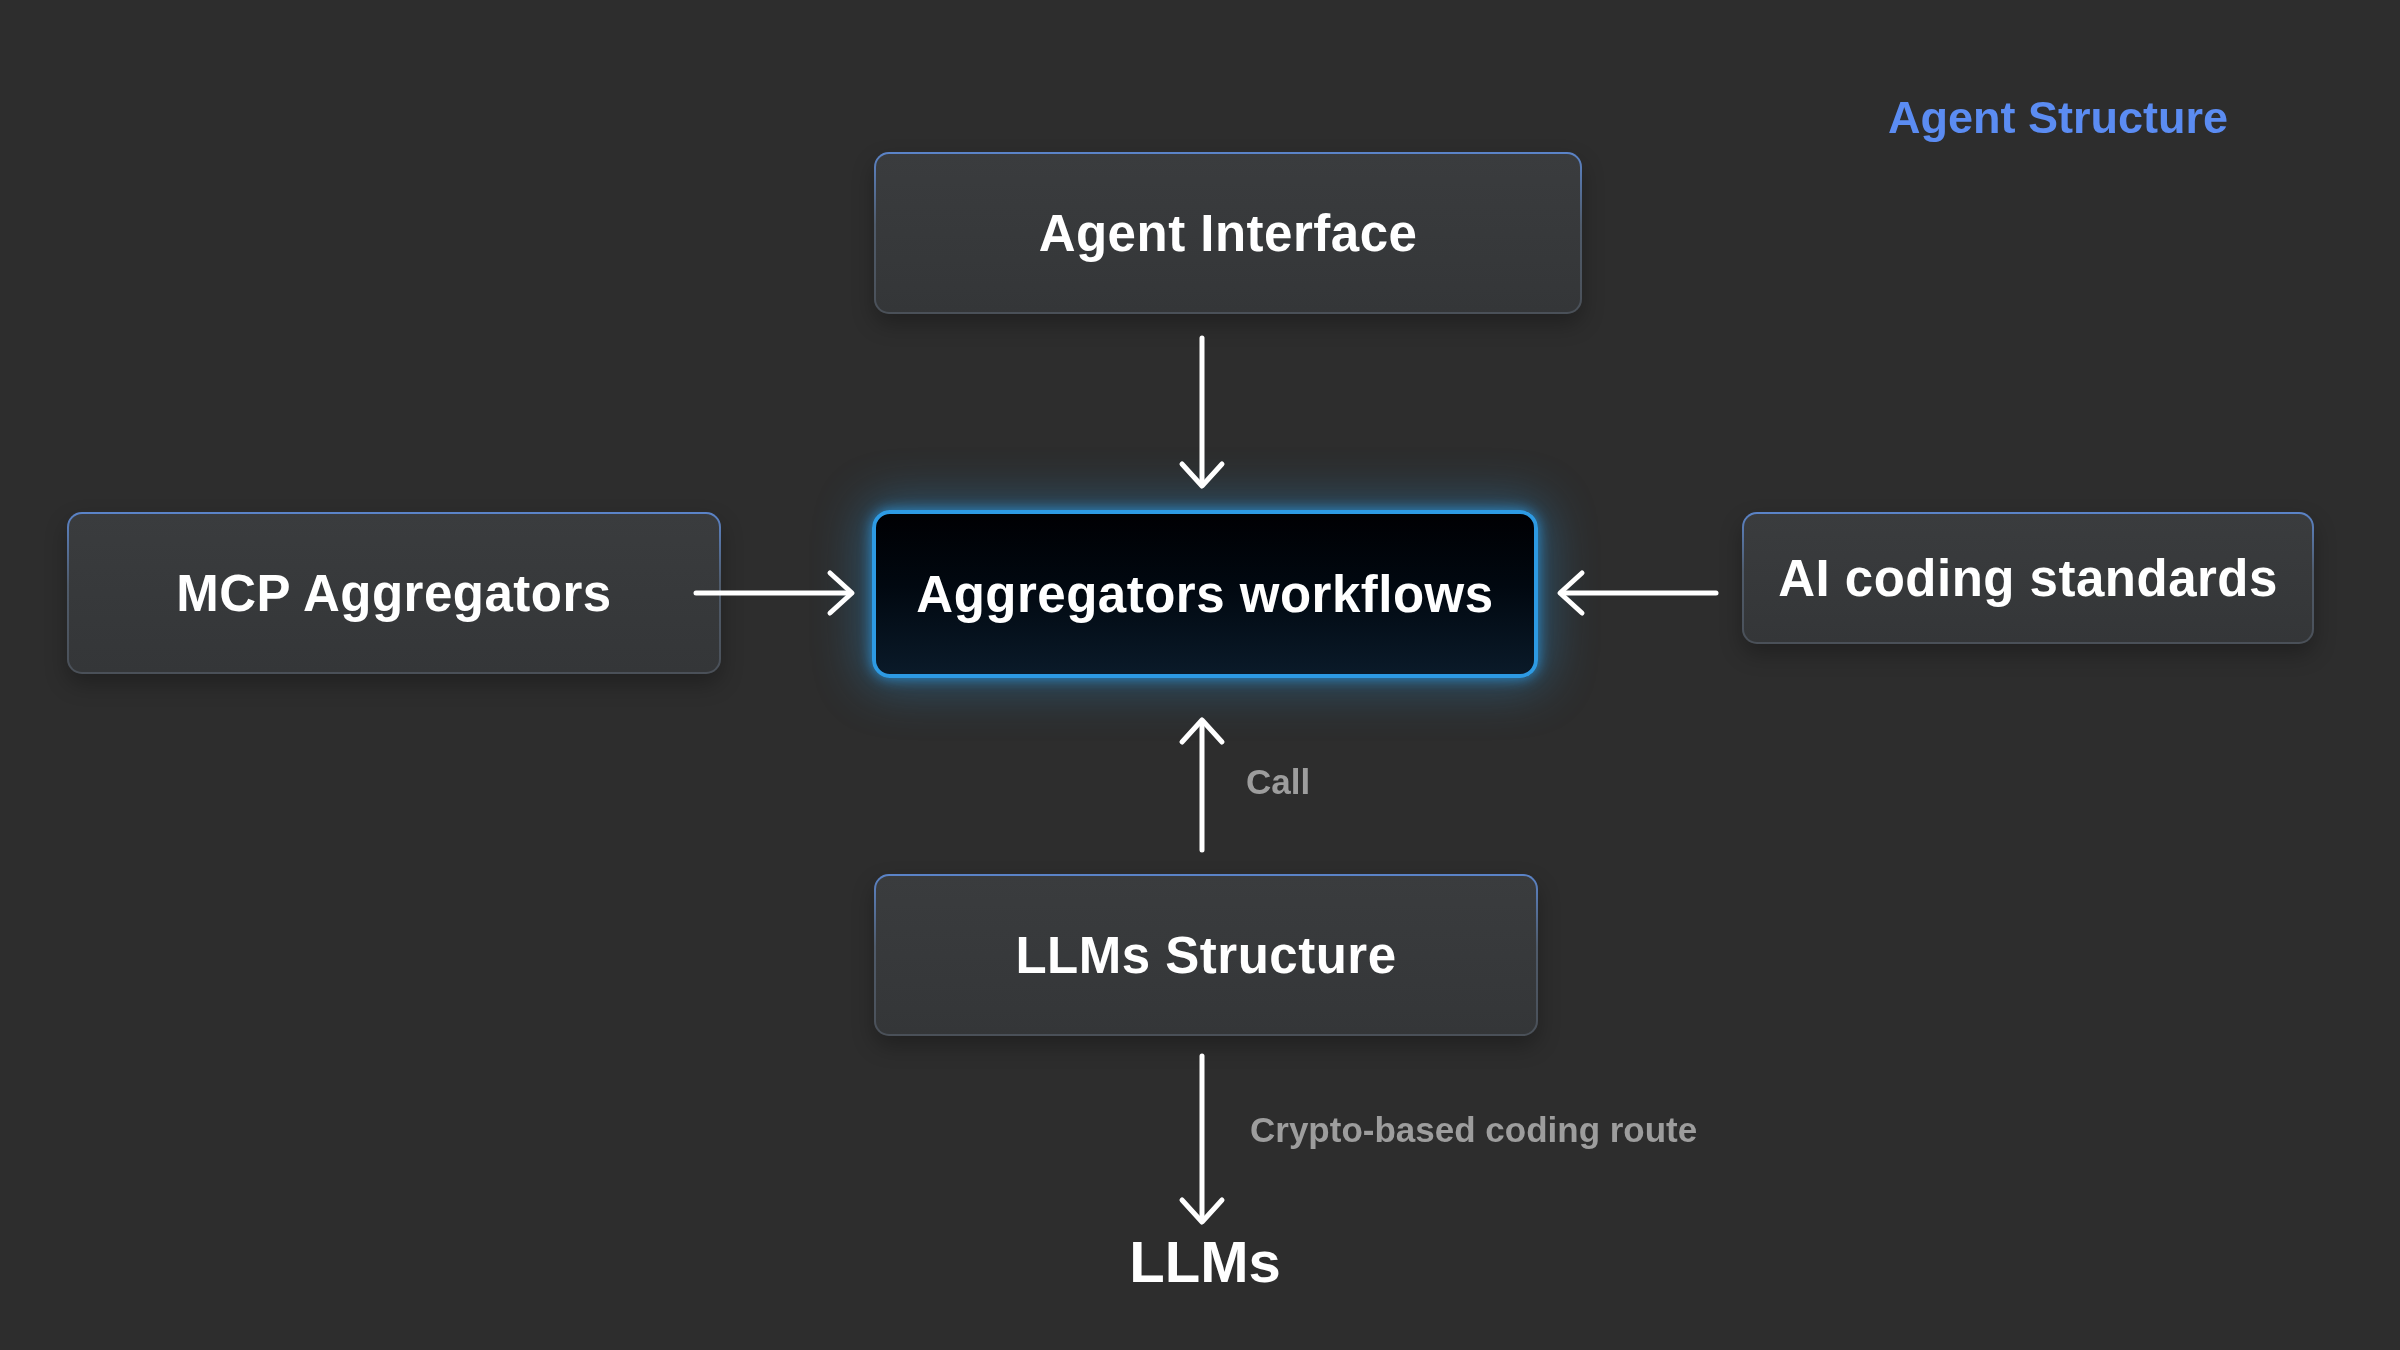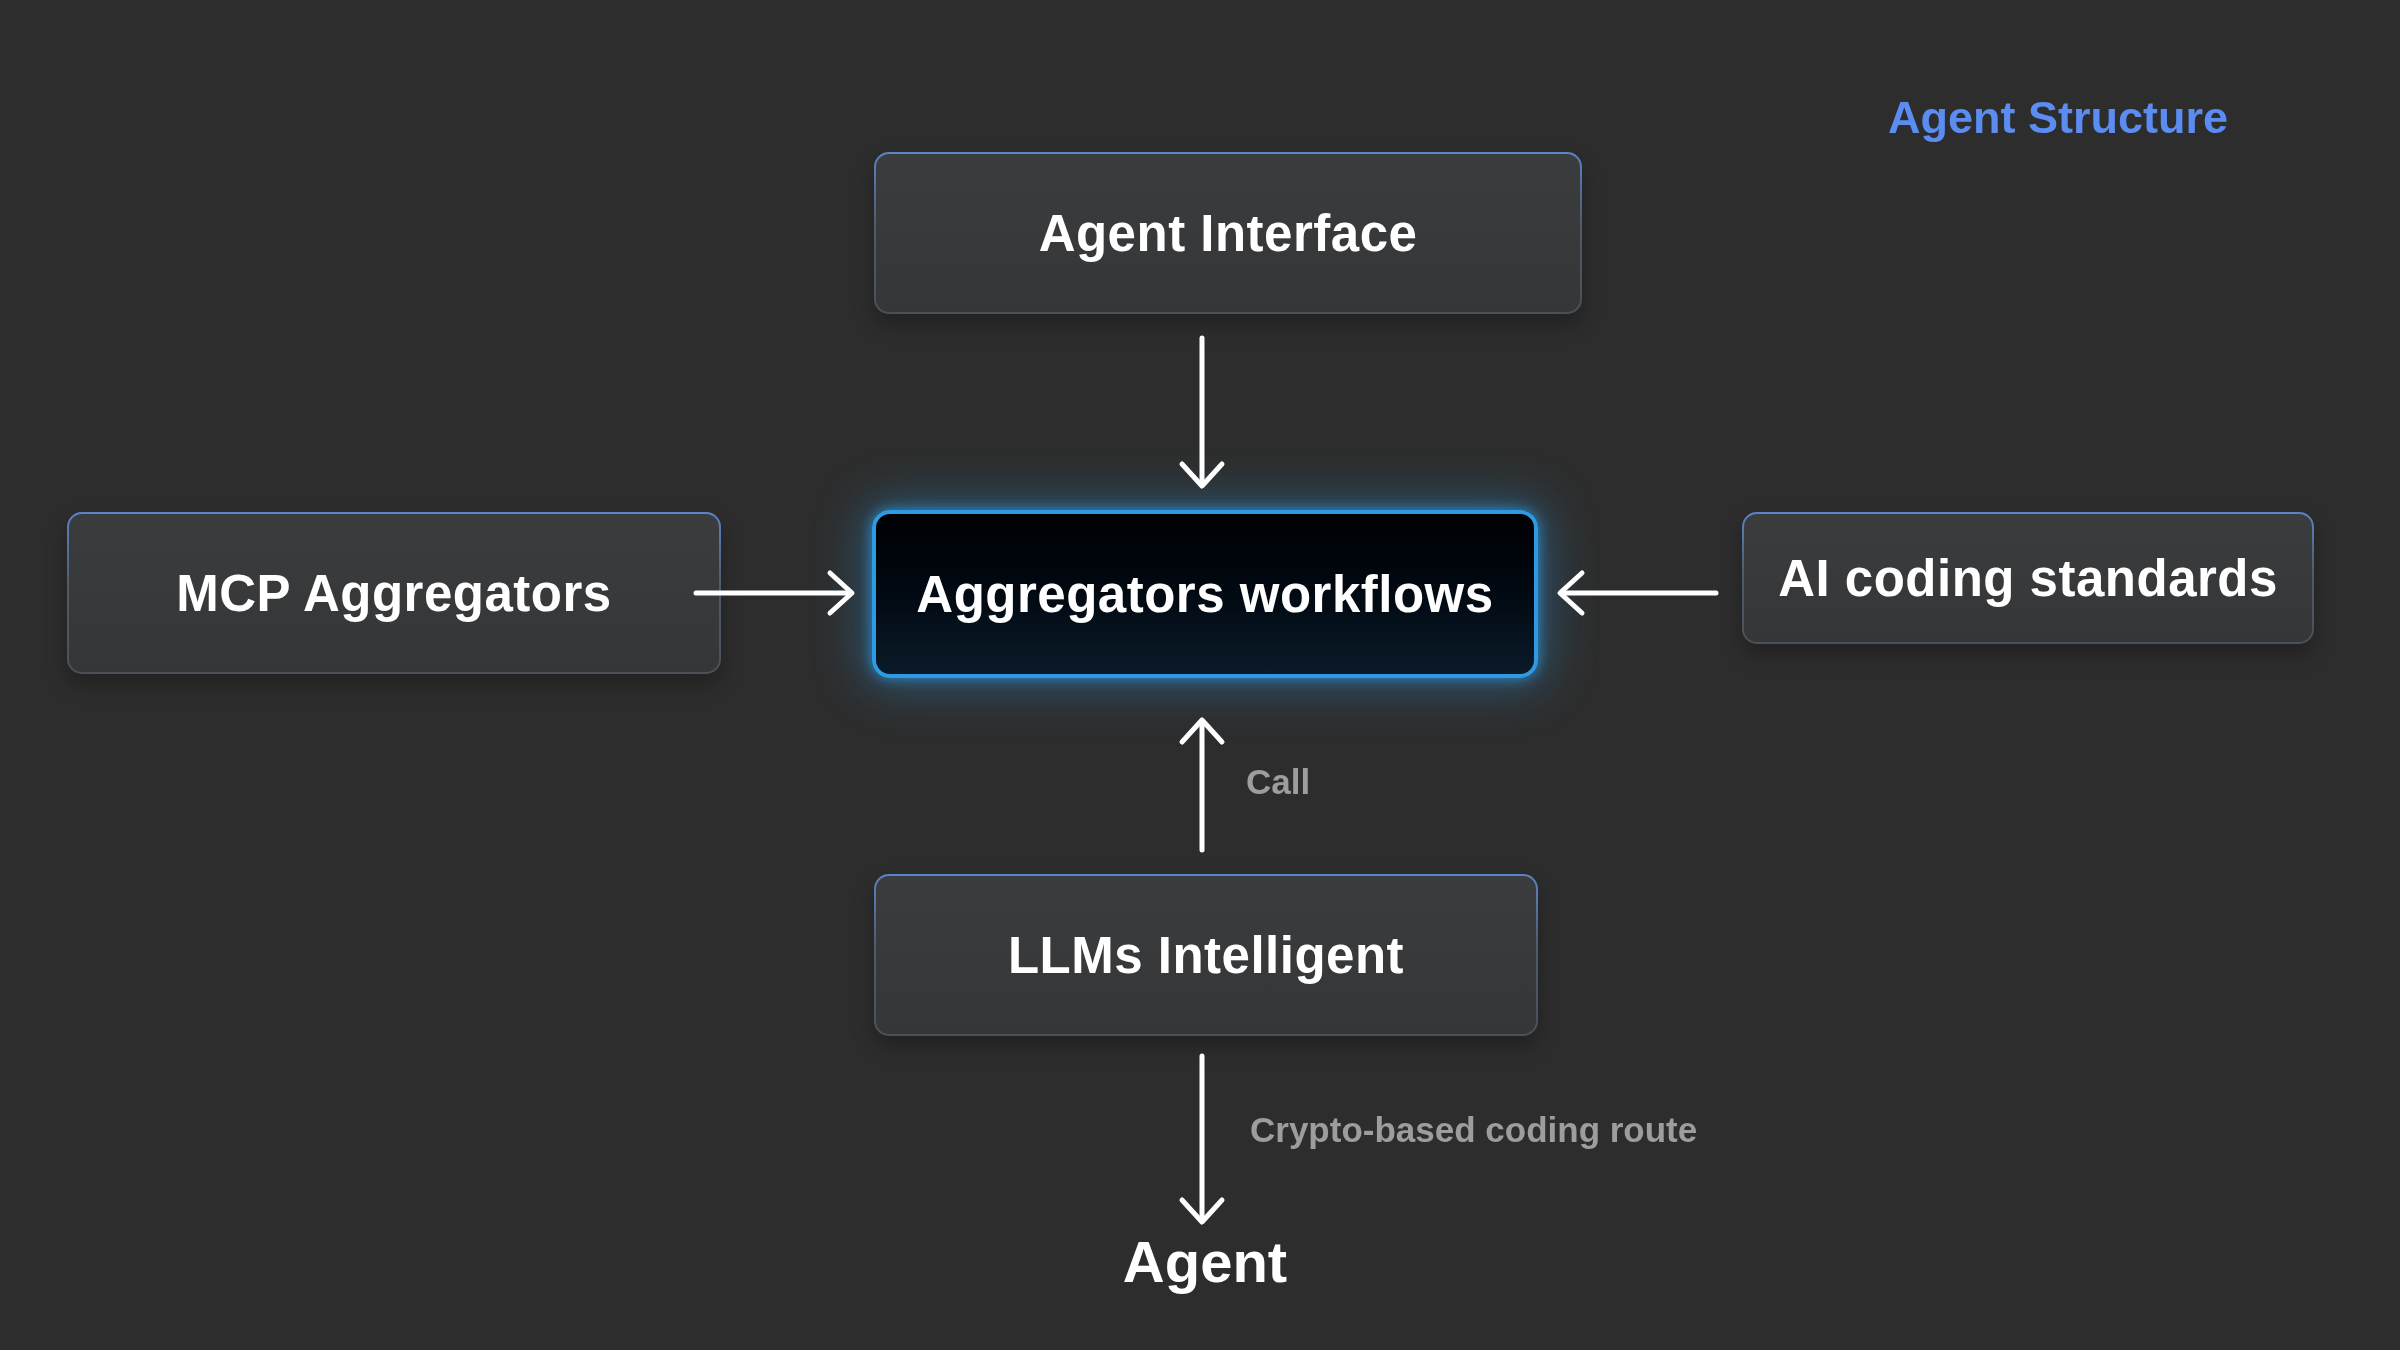--- a/index.html
+++ b/index.html
@@ -111,25 +111,25 @@
   </div>
 
   <div class="node" style="left:1742px; top:476px; width:572px; height:132px;">
     <div class="node-inner">
       <span class="node-label">AI coding standards</span>
     </div>
   </div>
 
   <div class="node" style="left:874px; top:838px; width:664px; height:162px;">
     <div class="node-inner">
-      <span class="node-label">LLMs Intelligent</span>
+      <span class="node-label">LLMs Structure</span>
     </div>
   </div>
 
-  <div class="text-node" style="left:1005px; top:1192px; width:400px;">Agent</div>
+  <div class="text-node" style="left:1005px; top:1192px; width:400px;">LLMs</div>
 
   <svg class="arrow" style="left:1174px; top:296px;" width="56" height="162" viewBox="0 0 56 162">
     <line x1="28" y1="6" x2="28" y2="152"></line>
     <polyline points="8,132 28,154 48,132"></polyline>
   </svg>
 
   <svg class="arrow" style="left:692px; top:529px;" width="166" height="56" viewBox="0 0 166 56">
     <line x1="4" y1="28" x2="158" y2="28"></line>
     <polyline points="138,8 160,28 138,48"></polyline>
   </svg>

